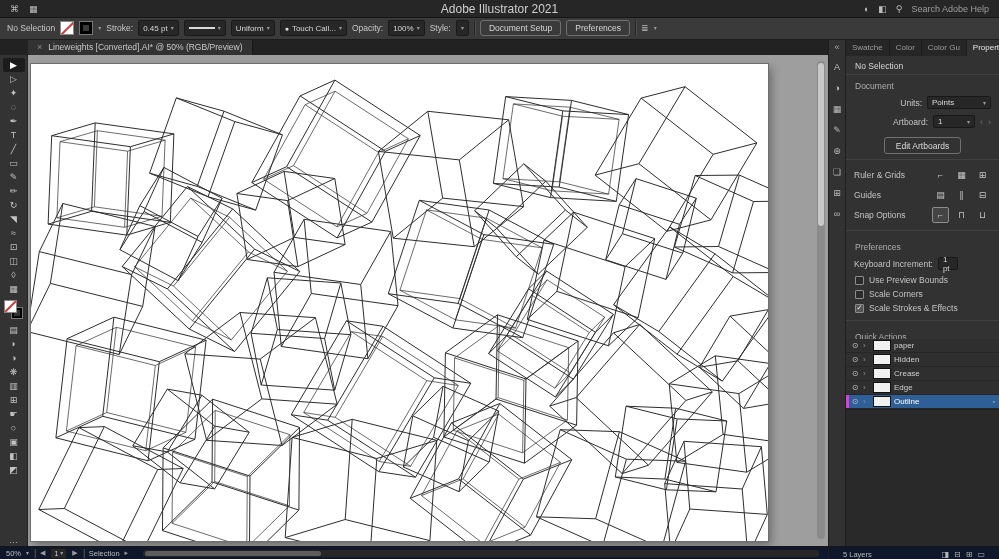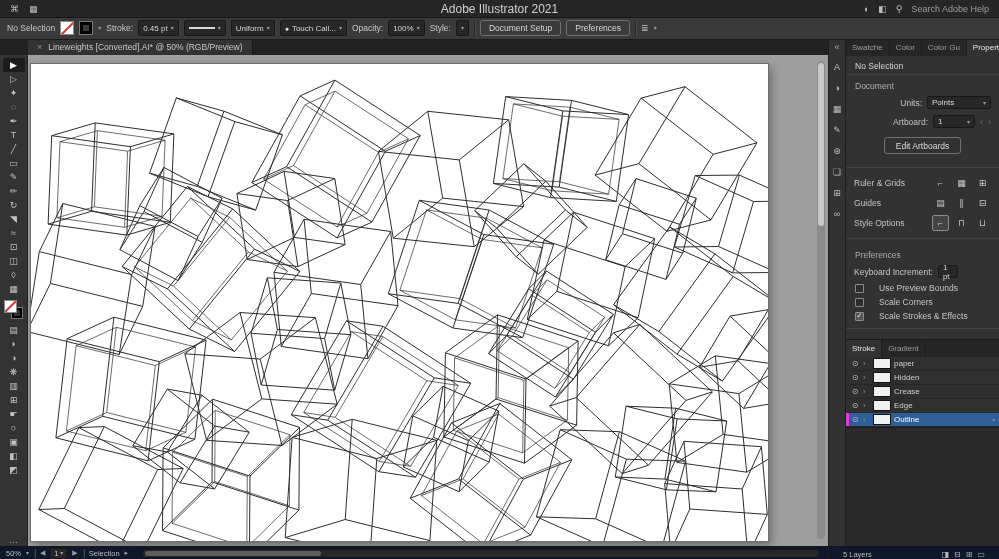--- a/index.html
+++ b/index.html
@@ -75,30 +75,30 @@
   .no-selection{height:17px;display:flex;align-items:center;padding:0 9px;color:#d8d8d8;border-bottom:1px solid #414141}
   .section-label{padding:6px 9px 2px;color:#aeaeae}
   .prop-row{display:flex;align-items:center;height:19px;padding:0 8px;gap:5px;justify-content:flex-end}
   .prop-row.left{justify-content:flex-start}
   .box{display:inline-flex;align-items:center;background:#272727;border:1px solid #181818;border-radius:2px;
     height:13px;padding:0 4px;gap:3px;color:#dcdcdc;font-size:8px;box-sizing:border-box}
   .w66{width:64px;justify-content:space-between}
   .w44{width:42px;justify-content:space-between}
   .w34{width:20px;justify-content:center}
   .nav-glyph{color:#737373;font-size:9px}
-  .btn-edit{display:block;margin:6px auto 13px;background:transparent;border:1px solid #707070;border-radius:3px;
+  .btn-edit{display:block;margin:6px auto 5px;background:transparent;border:1px solid #707070;border-radius:3px;
     color:#dcdcdc;font-size:8.5px;height:17px;padding:0 11px;font-family:inherit}
   .divider{height:1px;background:#414141;margin:5px 0}
   .icon-row{display:flex;align-items:center;height:20px;padding:0 8px}
   .icon-row .ilabel{flex:1;color:#c4c4c4}
   .igroup{display:flex;gap:4px}
   .icon-btn{width:15px;height:14px;display:flex;align-items:center;justify-content:center;
     font-size:9px;color:#c6c6c6;border:1px solid transparent;border-radius:2px}
   .icon-btn.active{border-color:#8d8d8d;background:#444}
-  .check-row{display:flex;align-items:center;gap:15px;height:14px;padding:0 9px}
+  .check-row{display:flex;align-items:center;gap:5px;height:14px;padding:0 9px}
   .checkbox{width:9px;height:9px;border:1px solid #8c8c8c;border-radius:1px;background:#2b2b2b;
     display:flex;align-items:center;justify-content:center;font-size:7px;color:#f0f0f0;box-sizing:border-box}
   .checkbox.checked{background:#555}
   .check-label{color:#c4c4c4}
   
   .layers-list{flex:0 0 auto;background:#2f2f2f}
   .layer-row{height:13px;display:flex;align-items:center;gap:3px;padding:0 4px;
     border-bottom:1px solid #262626;font-size:8px;color:#cfcfcf;position:relative}
   .layer-eye{width:10px;text-align:center;color:#c2c2c2;font-size:8px}
   .layer-chevron{width:7px;color:#8f8f8f;font-size:8px}
@@ -301,21 +301,21 @@
     </div>
     <div class="icon-row">
       <span class="ilabel">Guides</span>
       <span class="igroup">
           <span class="icon-btn">▤</span>
           <span class="icon-btn">∥</span>
           <span class="icon-btn">⊟</span>
         </span>
     </div>
     <div class="icon-row">
-      <span class="ilabel">Style Options</span>
+      <span class="ilabel">Snap Options</span>
       <span class="igroup">
           <span class="icon-btn active">⌐</span>
           <span class="icon-btn">⊓</span>
           <span class="icon-btn">⊔</span>
         </span>
     </div>
 
     <div class="divider"></div>
     <div class="section-label">Preferences</div>
 
@@ -334,24 +334,20 @@
           <span class="check-label">Scale Corners</span>
         </div><div class="check-row">
           <span class="checkbox checked">✓</span>
           <span class="check-label">Scale Strokes &amp; Effects</span>
         </div></div>
 
     <div class="divider"></div>
     <div class="section-label">Quick Actions</div>
   </div>
 
-  <div class="group-tabs">
-      <span class="tab active">Stroke</span>
-      <span class="tab">Gradient</span>
-    </div>
   <div class="layers-list">
       <div class="layer-row">
         <span class="layer-eye">⊙</span>
         <span class="layer-chevron">›</span>
         <span class="layer-thumb"></span>
         <span class="layer-name">paper</span>
       </div>
       <div class="layer-row">
         <span class="layer-eye">⊙</span>
         <span class="layer-chevron">›</span>

